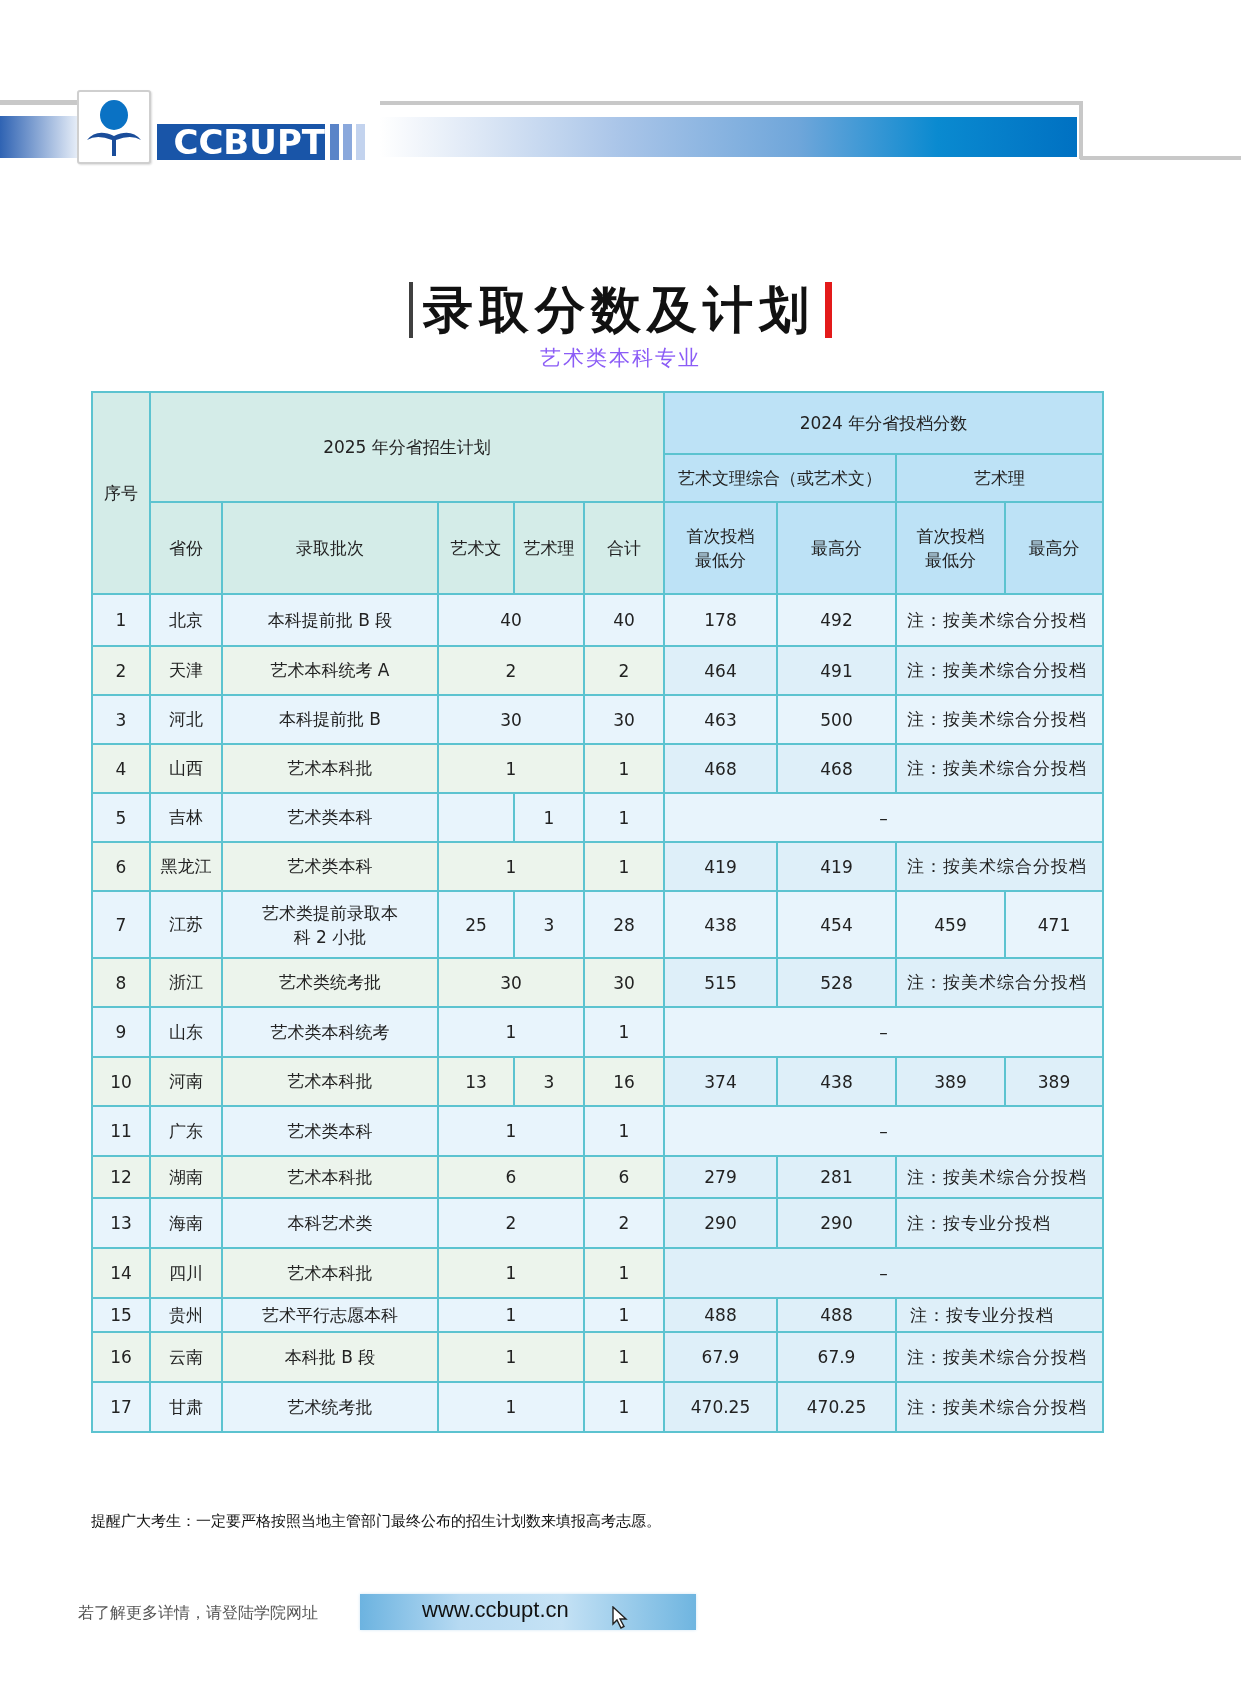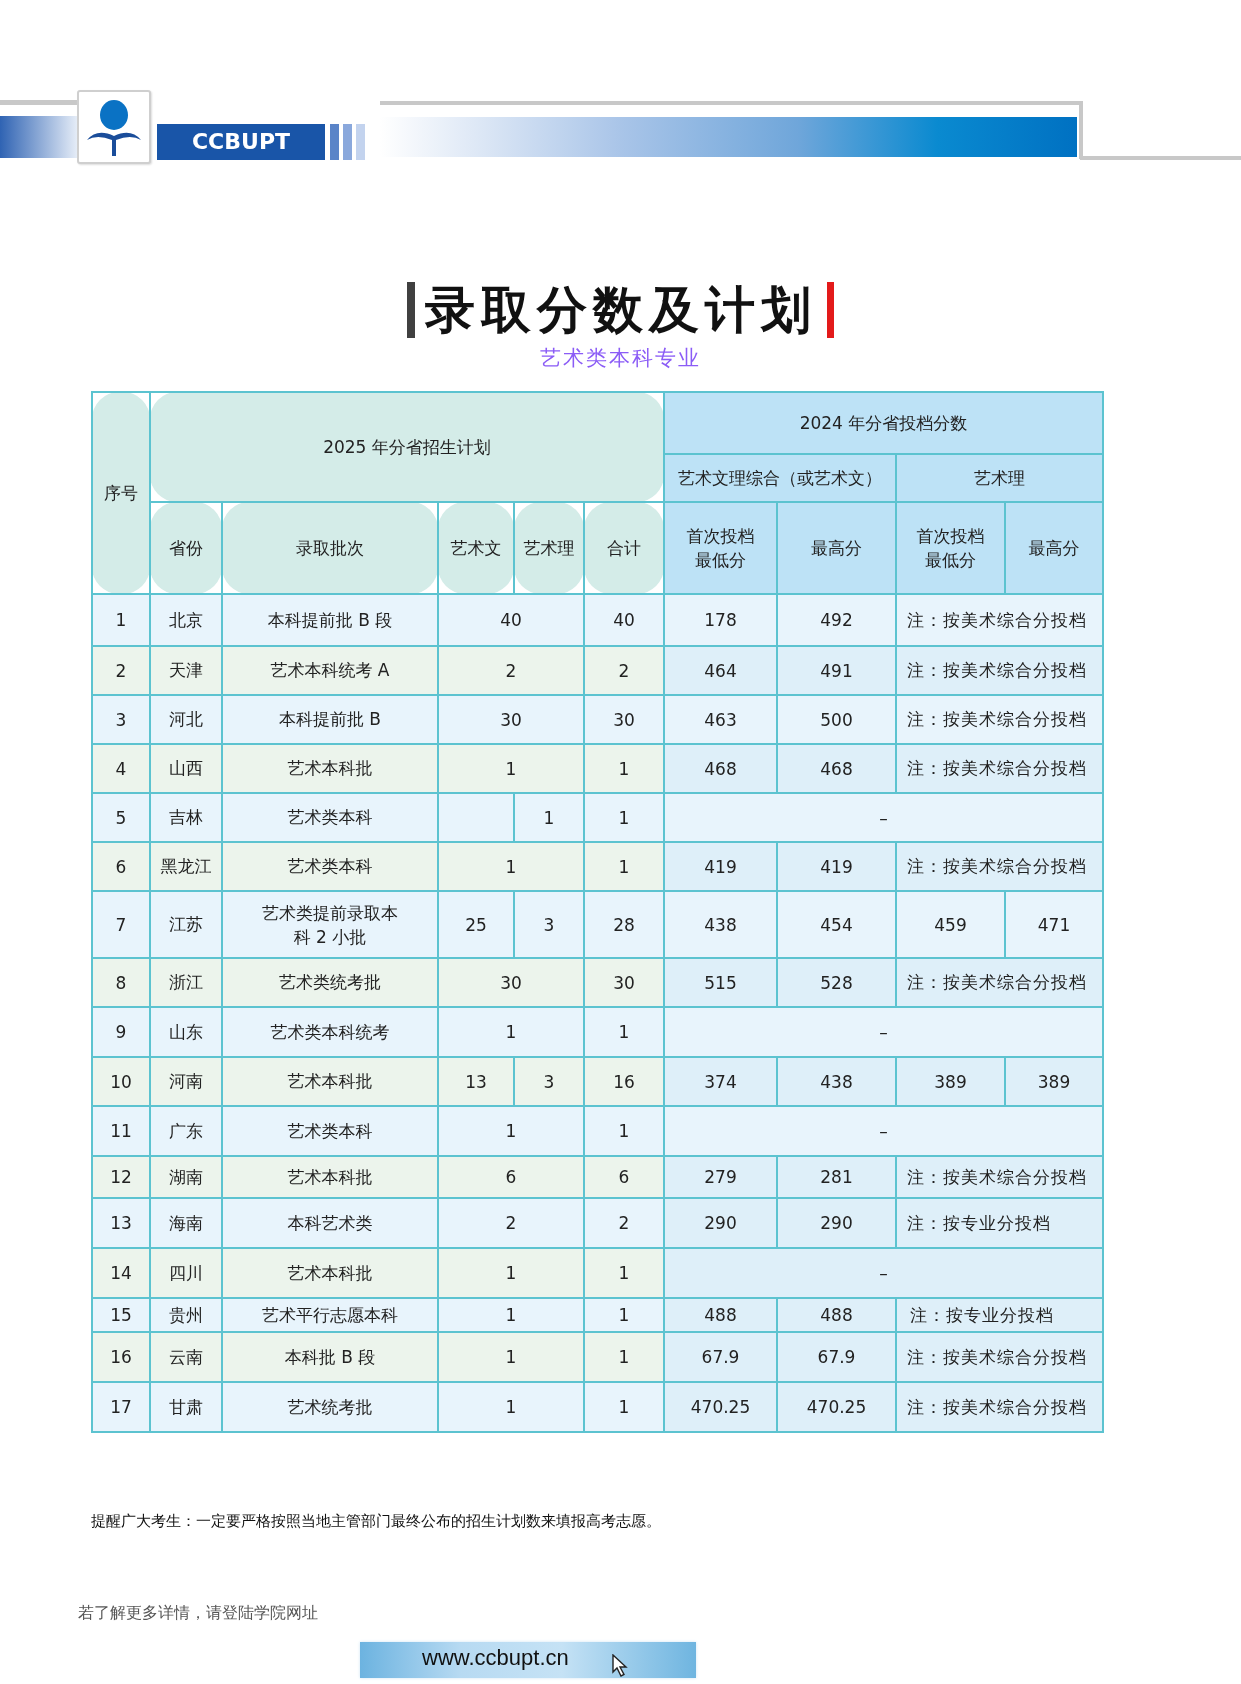--- a/index.html
+++ b/index.html
@@ -5,48 +5,48 @@
   html, body { margin:0; padding:0; }
   body { width:1241px; height:1684px; background:#ffffff; position:relative; overflow:hidden;
          font-family:"DejaVu Sans","Liberation Sans",sans-serif; color:#222; }
   .abs { position:absolute; }
 
   
   .grey-line-left { left:0; top:100px; width:80px; height:5px; background:#c8c8c8; }
   .left-grad { left:0; top:116px; width:78px; height:42px; background:linear-gradient(90deg,#2f63b3,#e7eef8); }
   .logo-box { left:77px; top:90px; width:70px; height:70px; border:2px solid #cfcfcf; border-radius:3px; background:#fff; box-shadow:1px 1px 2px #ddd; }
   .logo-box svg { position:absolute; left:4px; top:4px; }
-  .brand { left:157px; top:124px; width:168px; height:36px; background:#1955a8; color:#fff; font-family:"DejaVu Sans",sans-serif; font-weight:bold; font-size:22px; line-height:36px; text-align:center; letter-spacing:0px; }
+  .brand { left:157px; top:124px; width:168px; height:36px; background:#1955a8; color:#fff; font-family:"DejaVu Sans",sans-serif; font-weight:bold; font-size:34px; line-height:36px; text-align:right; letter-spacing:0px; }
   .brand-bars { left:330px; top:124px; height:36px; }
   .brand-bars span { display:inline-block; width:9px; height:36px; margin-right:4px; vertical-align:top; }
   .grey-line-top { left:380px; top:101px; width:703px; height:4px; background:#c8c8c8; }
   .right-grad { left:380px; top:117px; width:697px; height:40px; background:linear-gradient(90deg,#ffffff 0%,#dbe6f5 15%,#a8c4e8 35%,#6fa6da 60%,#0a8ad0 80%,#0071c2 100%); }
   .grey-v { left:1079px; top:101px; width:4px; height:58px; background:#c8c8c8; }
   .grey-line-right { left:1080px; top:156px; width:161px; height:4px; background:#c8c8c8; }
 
   
   .title-wrap { left:0; top:282px; width:1241px; text-align:center; }
-  .title { display:inline-block; font-family:"DejaVu Serif","Liberation Serif",serif; font-weight:bold; font-size:50px; color:#111; letter-spacing:6px; padding:0 10px; border-left:8px solid #404040; border-right:7px solid #e31a1a; line-height:56px; }
+  .title { display:inline-block; font-family:"DejaVu Serif","Liberation Serif",serif; font-weight:bold; font-size:50px; color:#111; letter-spacing:6px; padding:0 10px; border-left:4px solid #404040; border-right:7px solid #e31a1a; line-height:56px; }
   .subtitle { left:0; top:344px; width:1241px; text-align:center; font-size:21px; color:#8b5cf6; letter-spacing:2px; }
 
   
   table.t { position:absolute; left:91px; top:391px; border-collapse:collapse; table-layout:fixed; }
   table.t td { border:2px solid #5cc3d0; text-align:center; vertical-align:middle; font-size:17px; color:#222; padding:0; overflow:hidden; }
-  .h-green { background:#d4ece8;border-radius:27px; }
+  .h-green { background:#d4ece8; }
   .h-blue { background:#bde2f6;margin-top:20px; }
   .r-blue { background:#e8f4fc; }
   .r-green { background:#ecf4ec; }
   .s-blue { background:#e8f4fc; }
   .s-blue2 { background:#deeff9; }
   .note { text-align:left !important; padding-left:10px !important; white-space:nowrap; letter-spacing:1px; }
   .multiline { line-height:24px; }
 
   .reminder { left:91px; top:1512px; font-size:15px; color:#111; }
   .footer-label { left:78px; top:1603px; font-size:16px; color:#555;text-align:right; }
-  .url-box { left:360px; top:1642px; width:336px; height:36px; background:linear-gradient(90deg,#6cb3e0,#b7daf2 30%,#c5e2f5 60%,#6fb5e0); box-shadow:0 0 3px #cfe5f4; }
+  .url-box { left:360px; top:1594px; width:336px; height:36px; background:linear-gradient(90deg,#6cb3e0,#b7daf2 30%,#c5e2f5 60%,#6fb5e0); box-shadow:0 0 3px #cfe5f4; }
   .url-text { position:absolute; left:62px; top:3px; font-size:22px; color:#111; font-family:"Liberation Sans",sans-serif; }
   .cursor { position:absolute; left:252px; top:12px; }
 </style>
 </head>
 <body>
 
 <div class="abs grey-line-left"></div>
 <div class="abs left-grad"></div>
 <div class="abs logo-box">
   <svg width="62" height="62" viewBox="0 0 62 62">

